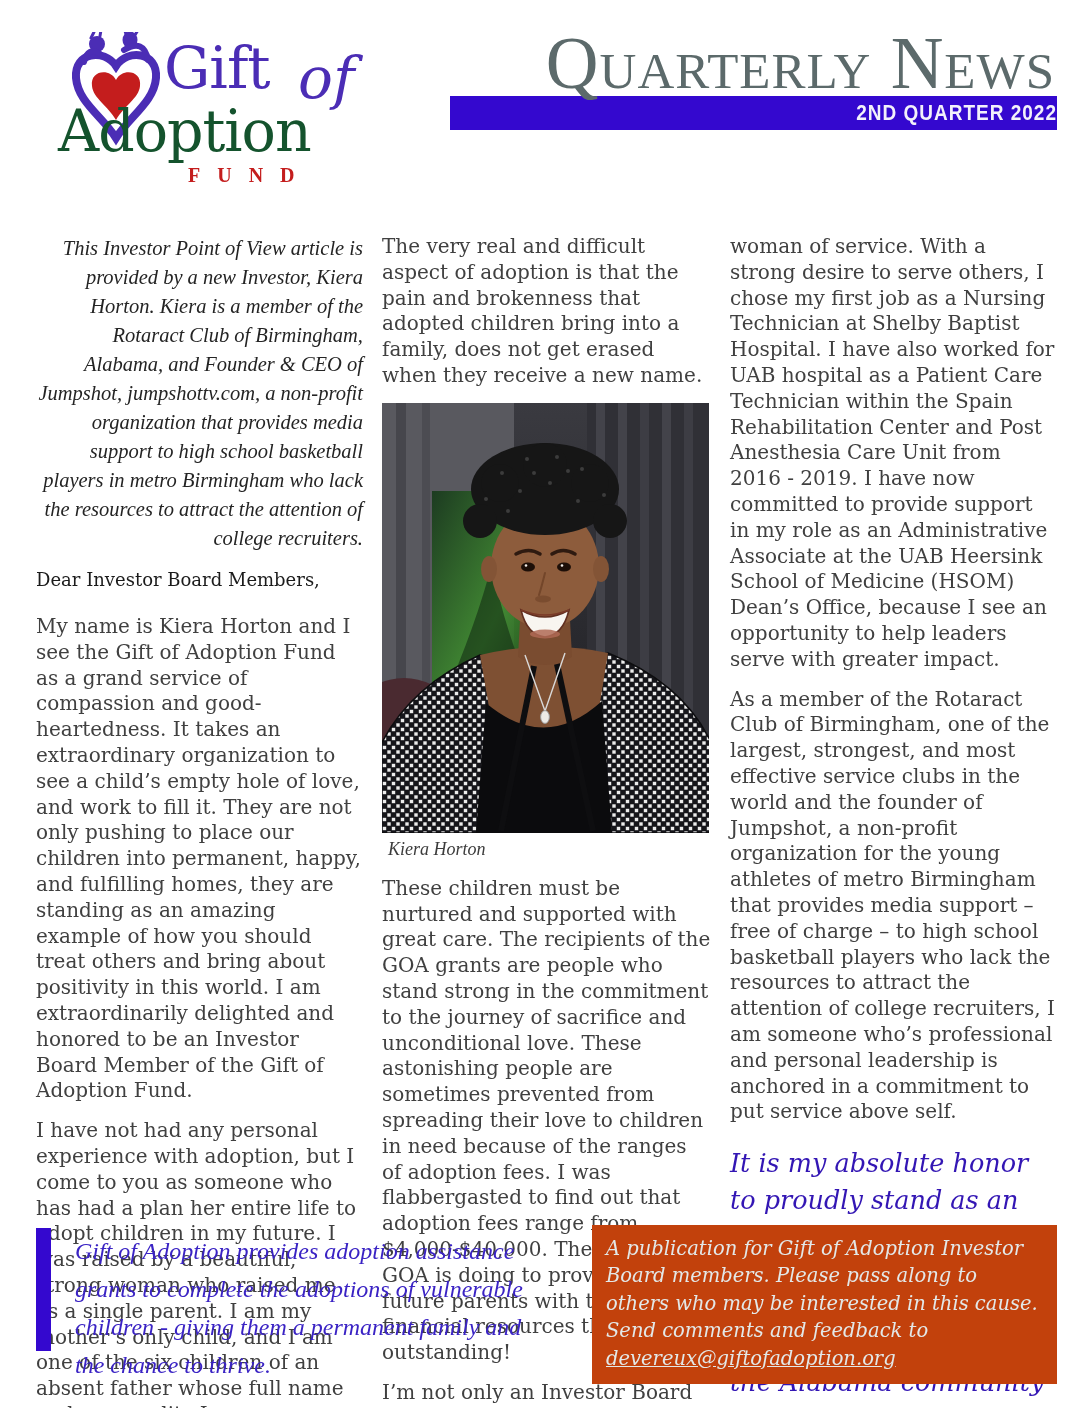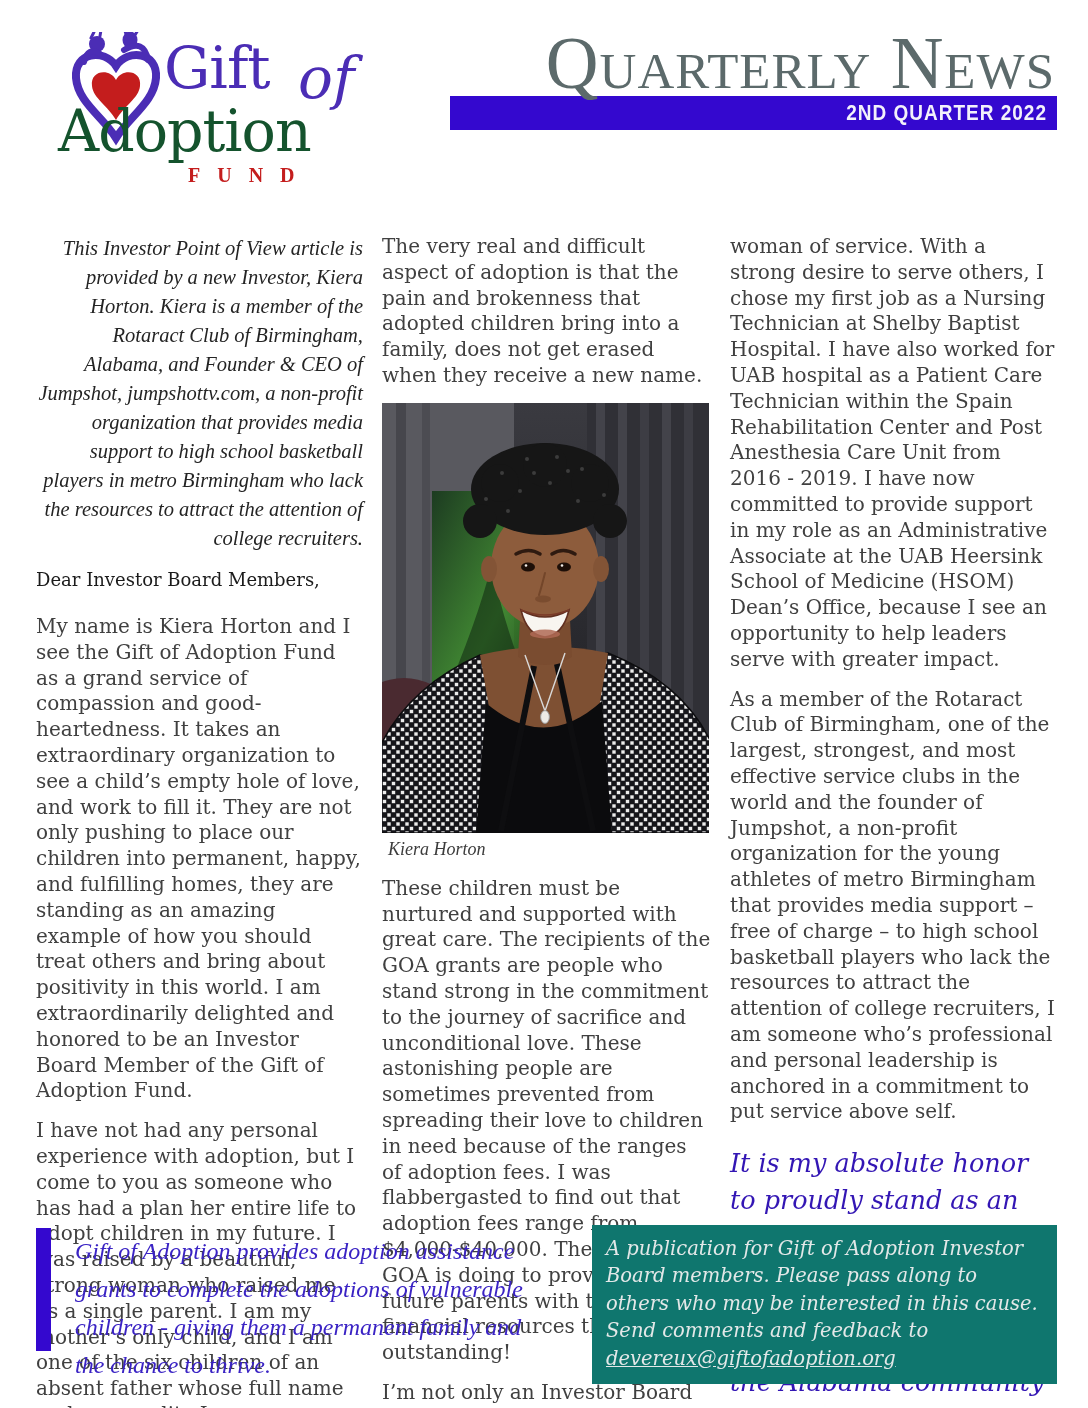--- a/index.html
+++ b/index.html
@@ -48,21 +48,20 @@
     letter-spacing: 1px;
     position: relative; z-index: 2;
     padding-right: 2px;
     white-space: nowrap;
   }
   .masthead-banner {
     position: relative; z-index: 1;
     margin-left: 92px; margin-top: -6px;
     height: 34px; background: #3408cf;
     display: flex; align-items: center; justify-content: flex-end;
-    padding-right: 10px;
   }
   .masthead-banner span {
     font-family: "Liberation Sans", sans-serif;
     font-weight: bold; font-size: 19px; letter-spacing: 1px;
     color: #f3f1fb;
     transform: scaleY(1.15);
   }
 
   
   .columns {
@@ -117,21 +116,21 @@
   }
   .footer-quote {
     font-family: "Liberation Serif", serif; font-style: italic;
     font-size: 24px; line-height: 38px;
     color: #3a23c4;
     padding: 6px 10px 0 24px;
     max-width: 500px;
   }
   .footer-note {
     flex: 0 0 465px;
-    background: #0f766e;
+    background: #c2410c;
     color: #e3e8e8;
     font-family: "DejaVu Serif", serif; font-style: italic;
     font-size: 19.5px; line-height: 27.5px;
     padding: 10px 14px 12px 14px;
   }
   .footer-note a, .footer-note .email {
     color: #e3e8e8; text-decoration: underline; font-style: italic;
   }
 </style>
 </head>

